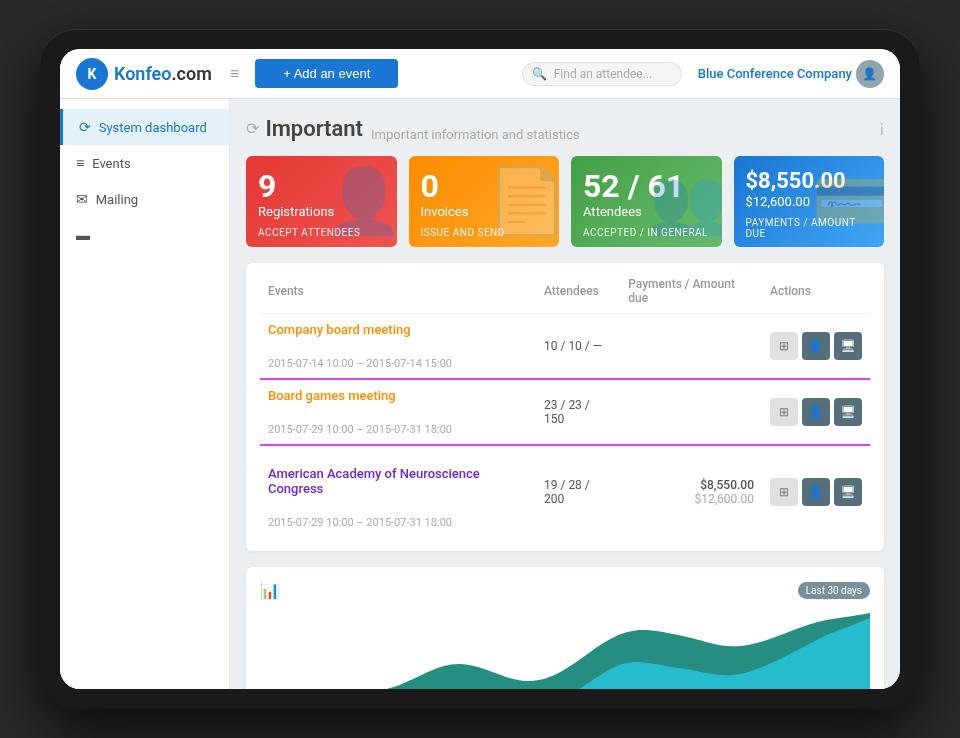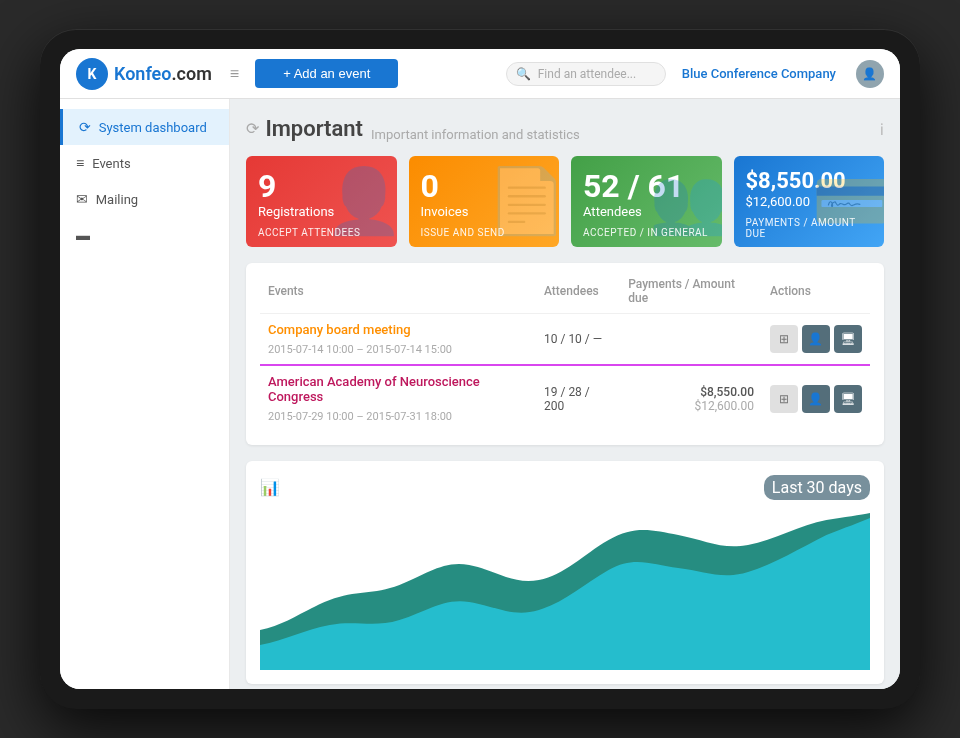--- a/index.html
+++ b/index.html
@@ -90,21 +90,21 @@
       border-radius: 20px;
       padding: 4px 10px;
       gap: 6px;
       font-size: 12px;
       color: #aaa;
       width: 160px;
     }
     .user-area {
       display: flex;
       align-items: center;
-      gap: 20px;
+      gap: 4px;
       margin-left: 16px;
     }
     .user-name {
       font-size: 13px;
       color: #1976d2;
       font-weight: 500;
     }
     .user-avatar {
       width: 28px;
       height: 28px;
@@ -241,25 +241,25 @@
       padding: 8px;
       vertical-align: middle;
       border-bottom: 2px solid #d946ef;
     }
     .events-table tr:last-child td { border-bottom: none; }
     .event-name {
       color: #ff8f00;
       font-weight: 500;
       font-size: 13px;
     }
-    .event-name.blue { color: #be185d; }
+    .event-name.blue { color: #6d28d9; margin-top: 12px; }
     .event-date {
       color: #aaa;
       font-size: 11px;
-      margin-top: 6px;
+      margin-top: 20px;
     }
     .attendees-col { color: #555; }
     .payments-col { color: #555; text-align: right; }
     .actions-col { text-align: right; }
     .action-btns {
       display: flex;
       gap: 4px;
       justify-content: flex-end;
       align-items: center;
     }
@@ -292,21 +292,21 @@
     .chart-title {
       font-size: 11px;
       font-weight: 700;
       color: #546e7a;
       letter-spacing: 0.5px;
     }
     .chart-badge {
       margin-left: auto;
       background: #78909c;
       color: #fff;
-      font-size: 16px;
+      font-size: 10px;
       padding: 3px 8px;
       border-radius: 10px;
     }
     .chart-area {
       height: 160px;
       position: relative;
       overflow: hidden;
     }
     .chart-svg {
       width: 100%;
@@ -407,20 +407,35 @@
                 <th>Actions</th>
               </tr>
             </thead>
             <tbody id="events-tbody">
             <tr>
                   <td>
                     <div class="event-name">Company board meeting</div>
                     <div class="event-date">2015-07-14 10:00 – 2015-07-14 15:00</div>
                   </td>
                   <td class="attendees-col">10 / 10 / —</td>
+                  <td class="payments-col"></td>
+                  <td class="actions-col">
+    <div class="action-btns">
+      <button class="action-btn grid">⊞</button>
+      <button class="action-btn">👤</button>
+      <button class="action-btn">🖥</button>
+    </div>
+  </td>
+                </tr>
+                <tr>
+                  <td>
+                    <div class="event-name">Board games meeting</div>
+                    <div class="event-date">2015-07-29 10:00 – 2015-07-31 18:00</div>
+                  </td>
+                  <td class="attendees-col">23 / 23 / 150</td>
                   <td class="payments-col"></td>
                   <td class="actions-col">
     <div class="action-btns">
       <button class="action-btn grid">⊞</button>
       <button class="action-btn">👤</button>
       <button class="action-btn">🖥</button>
     </div>
   </td>
                 </tr>
                 <tr>

